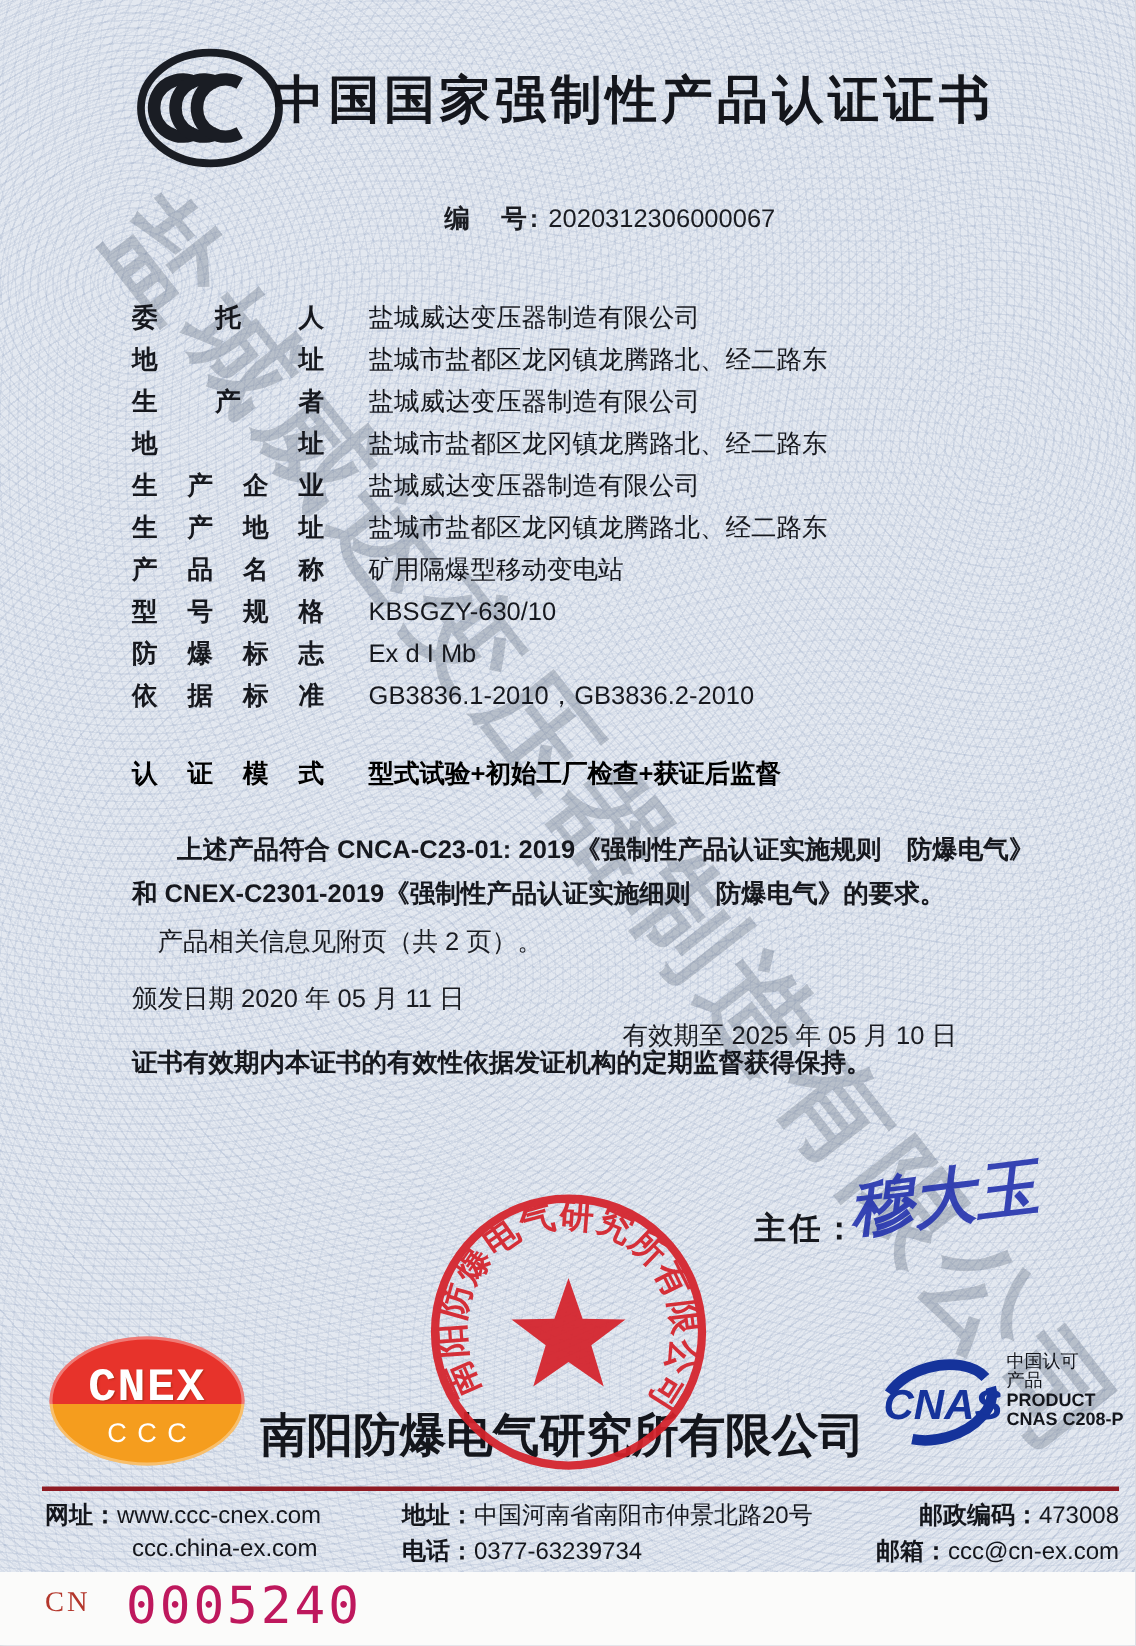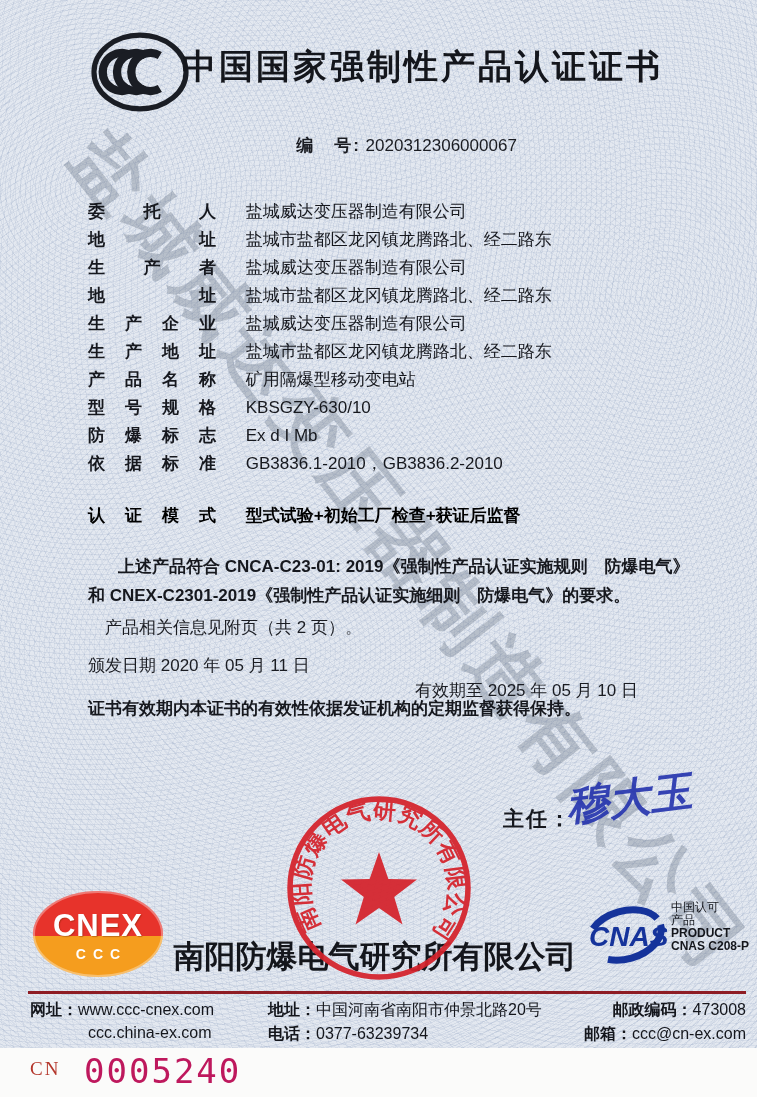--- a/index.html
+++ b/index.html
@@ -47,22 +47,22 @@
   .signature{left:570px;top:778px;font-size:42px;color:#2433ae;z-index:3;
     transform:rotate(-7deg) skewX(-14deg);transform-origin:0 50%;font-weight:bold;opacity:.9;}
   
   .stamp{left:283px;top:792px;width:192px;height:192px;z-index:4;opacity:.93;}
   .stamp text{font-weight:bold;}
   
   .cnex{left:33px;top:891px;width:130px;height:86px;border-radius:50%;z-index:3;
     background:linear-gradient(to bottom,#e7332b 0 52%,#f59d1e 52% 100%);
     box-shadow:0 0 0 2px rgba(255,255,255,.35) inset;text-align:center;color:#fff;}
   .cnex .big{font-size:31px;font-weight:bold;letter-spacing:1px;margin-top:17px;
-    text-shadow:1px 1px 1px rgba(120,40,0,.4);}
-  .cnex .small{font-size:14px;font-weight:bold;letter-spacing:7px;margin-top:2px;padding-left:7px;}
+    text-shadow:1px 1px 1px rgba(120,40,0,.4);font-family:Liberation Mono, monospace;}
+  .cnex .small{font-size:18px;font-weight:normal;letter-spacing:7px;margin-top:2px;padding-left:7px;}
   .issuer-name{left:170px;top:936px;width:410px;text-align:center;font-size:31px;font-weight:bold;
     color:#14161c;z-index:3;white-space:nowrap;}
   .cnas{left:583px;top:901px;width:160px;height:68px;z-index:3;}
   .cnas-mark{position:absolute;left:0;top:2px;width:84px;height:64px;}
   .cnas-txt{position:absolute;left:88px;top:0;font-size:11px;line-height:13px;color:#14161c;white-space:nowrap;}
   .cnas-txt .zh{font-size:12px;}
   .cnas-txt .en{font-weight:bold;font-size:12px;}
   
   .rule{left:28px;top:991px;width:718px;height:3px;background:#8e1c24;z-index:2;}
   .ft{font-size:16px;color:#14161c;z-index:2;white-space:nowrap;}

